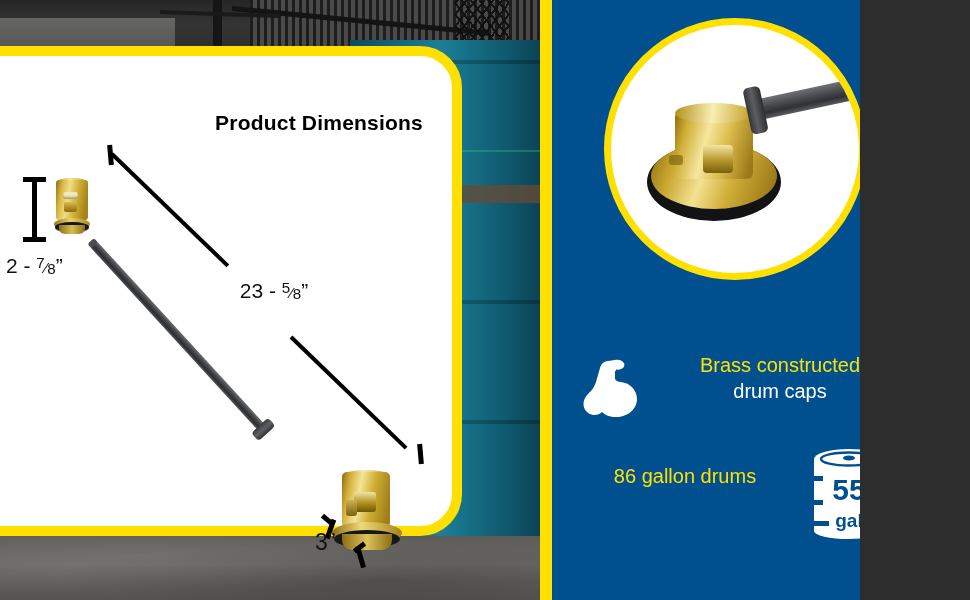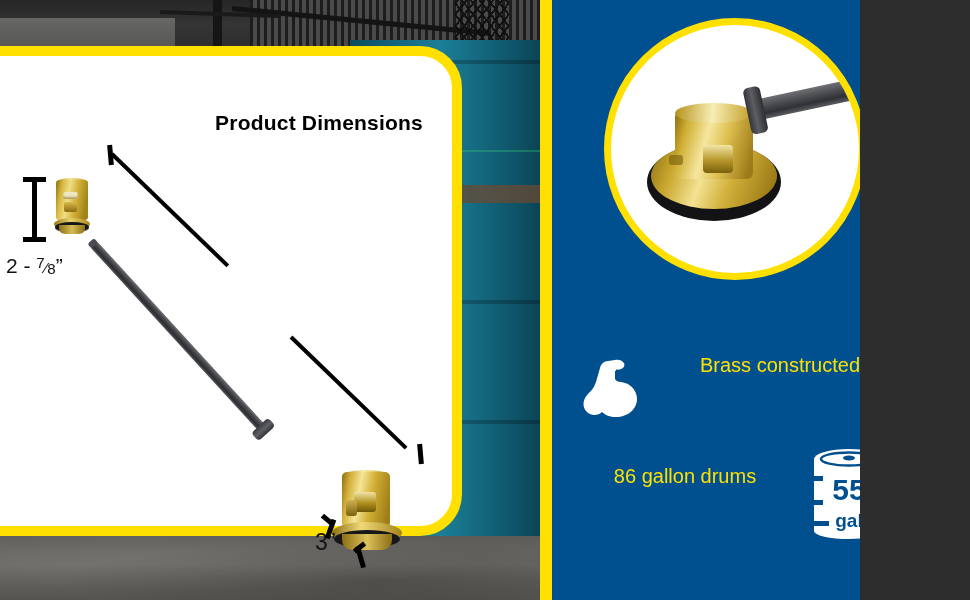--- a/index.html
+++ b/index.html
@@ -226,20 +226,21 @@
         <div class="cb-foot"></div>
       </div>
 
       <div class="lead" style="left:124px;top:96px;width:161px;transform:rotate:none;transform:rotate(44deg);"></div>
       <div class="tick" style="left:120px;top:89px;width:5px;height:20px;transform:rotate(-5deg);"></div>
 
       <div class="lead" style="left:303px;top:279px;width:160px;transform:rotate(44deg);"></div>
       <div class="tick" style="left:430px;top:388px;width:5px;height:20px;transform:rotate(-5deg);"></div>
 
       <div class="lbl lbl-asm">
+        <div><span>23 - </span><span class="frac"><sup>5</sup>⁄<sub>8</sub></span><span>”</span></div>
       </div>
 
       <div class="tick" style="left:340px;top:463px;width:5px;height:20px;transform:rotate(20deg);"></div>
       <div class="tick" style="left:333px;top:461px;width:12px;height:5px;transform:rotate(40deg);"></div>
       <div class="tick" style="left:370px;top:490px;width:5px;height:22px;transform:rotate(-16deg);"></div>
       <div class="tick" style="left:365px;top:489px;width:13px;height:5px;transform:rotate(-38deg);"></div>
 
       <div class="lbl lbl-3">3”</div>
 
     </div>
@@ -263,20 +264,21 @@
       </div>
     </div>
 
     <div class="feature-a">
       <svg class="bicep" viewBox="0 0 68 62">
         <path fill="#ffffff" d="M26 3 C22 3 19 6 18 10 L14 24 C12 30 9 33 6 36 C1 41 0 48 4 53 C8 58 16 58 20 54 C23 57 28 59 34 59 C46 59 55 51 55 41 C55 32 48 25 39 24 C36 24 34 23 33 21 L33 11 C35 12 37 12 39 11 C42 10 43 7 42 5 C40 2 36 1 33 2 Z"></path>
         <path fill="#ffffff" d="M24 6 C27 5 31 5 34 7 L34 13 C30 12 27 12 24 13 Z"></path>
       </svg>
       <div class="txt-a">
         <div class="t-yellow">Brass constructed</div>
+        <div class="t-white">drum caps</div>
       </div>
     </div>
 
     <div class="feature-b">
       <div class="txt-b">
         <div class="t-yellow">86 gallon drums</div>
       </div>
 
       <svg class="drum-icon" viewBox="0 0 84 92">
         <rect x="7" y="12" width="70" height="72" fill="#ffffff"></rect>

